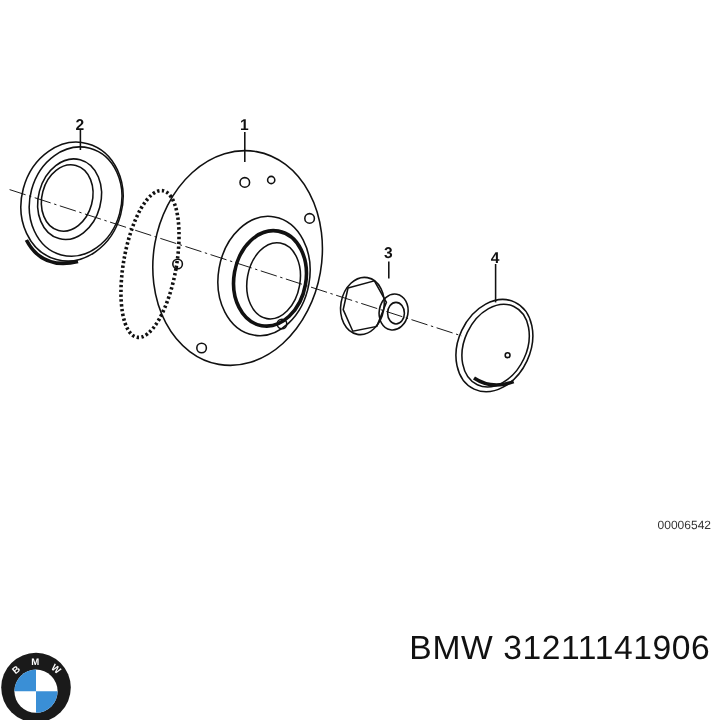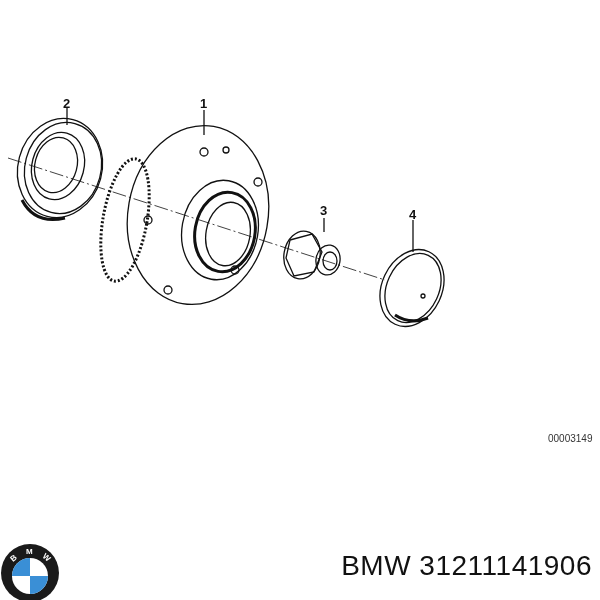--- a/index.html
+++ b/index.html
@@ -1,20 +1,20 @@
 <!DOCTYPE html>
 <html><head>
 <meta charset="utf-8">
 <style>
   html, body { margin: 0; padding: 0; background: #ffffff; }
   body { width: 600px; height: 600px; position: relative; overflow: hidden; font-family: "Liberation Sans", sans-serif; }
   .diagram { position: absolute; left: 0; top: 0; width: 600px; height: 420px; }
   .callout { position: absolute; font-family: "Liberation Sans", sans-serif; font-weight: bold; font-size: 13px; color: #111; }
   .ref { position: absolute; left: 548px; top: 433px; font-family: "Liberation Sans", sans-serif; font-size: 10px; color: #333; letter-spacing: 0px; }
-  .part-title { position: absolute; right: 8px; top: 550px; font-family: "Liberation Sans", sans-serif; font-size: 28px; color: #111; letter-spacing: 0.5px; }
+  .part-title { position: absolute; right: 8px; top: 524px; font-family: "Liberation Sans", sans-serif; font-size: 28px; color: #111; letter-spacing: 0.5px; }
   .logo { position: absolute; left: 0; top: 542px; width: 62px; height: 62px; }
 </style>
 </head>
 <body>
 
 <div class="diagram">
   <svg width="600" height="420" viewBox="0 0 600 420">
     <g fill="none" stroke="#111" stroke-width="1.3">
 
       <line x1="8" y1="158" x2="385" y2="280" stroke-width="0.8" stroke-dasharray="14 3 2 3"></line>
@@ -59,21 +59,21 @@
       </g>
       <line x1="413" y1="220" x2="413" y2="252"></line>
     </g>
   </svg>
   <span class="callout" style="left:63px; top:96px;">2</span>
   <span class="callout" style="left:200px; top:96px;">1</span>
   <span class="callout" style="left:320px; top:203px;">3</span>
   <span class="callout" style="left:409px; top:207px;">4</span>
 </div>
 
-<span class="ref">00003149</span>
+<span class="ref">00006542</span>
 
 <div class="logo">
   <svg width="62" height="62" viewBox="0 0 62 62">
     <circle cx="30" cy="31" r="29" fill="#1a1a1a"></circle>
     <circle cx="30" cy="34" r="18" fill="#ffffff"></circle>
     <path d="M30 34 L30 16 A18 18 0 0 0 12 34 Z" fill="#3a8fd6"></path>
     <path d="M30 34 L48 34 A18 18 0 0 1 30 52 Z" fill="#3a8fd6"></path>
     <text x="13" y="20" fill="#fff" font-size="8" font-family="Liberation Sans, sans-serif" font-weight="bold" transform="rotate(-40 13 20)">B</text>
     <text x="26" y="12" fill="#fff" font-size="8" font-family="Liberation Sans, sans-serif" font-weight="bold">M</text>
     <text x="42" y="15" fill="#fff" font-size="8" font-family="Liberation Sans, sans-serif" font-weight="bold" transform="rotate(40 42 15)">W</text>

